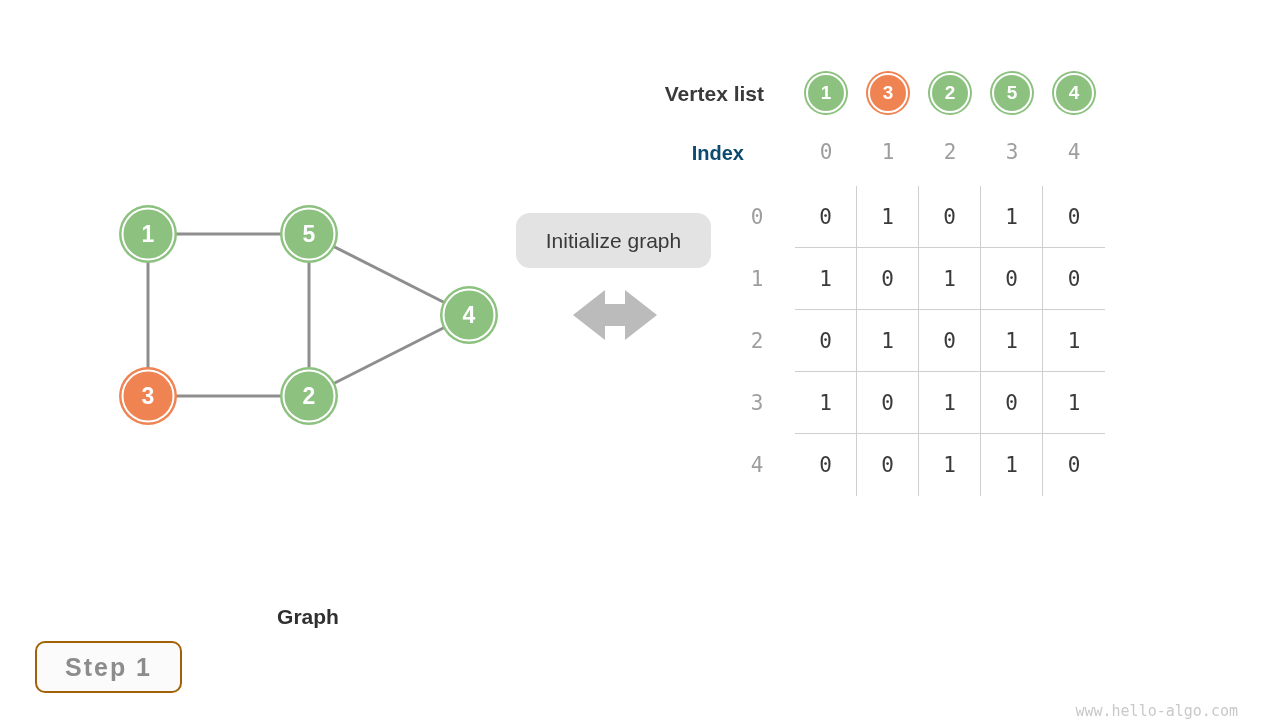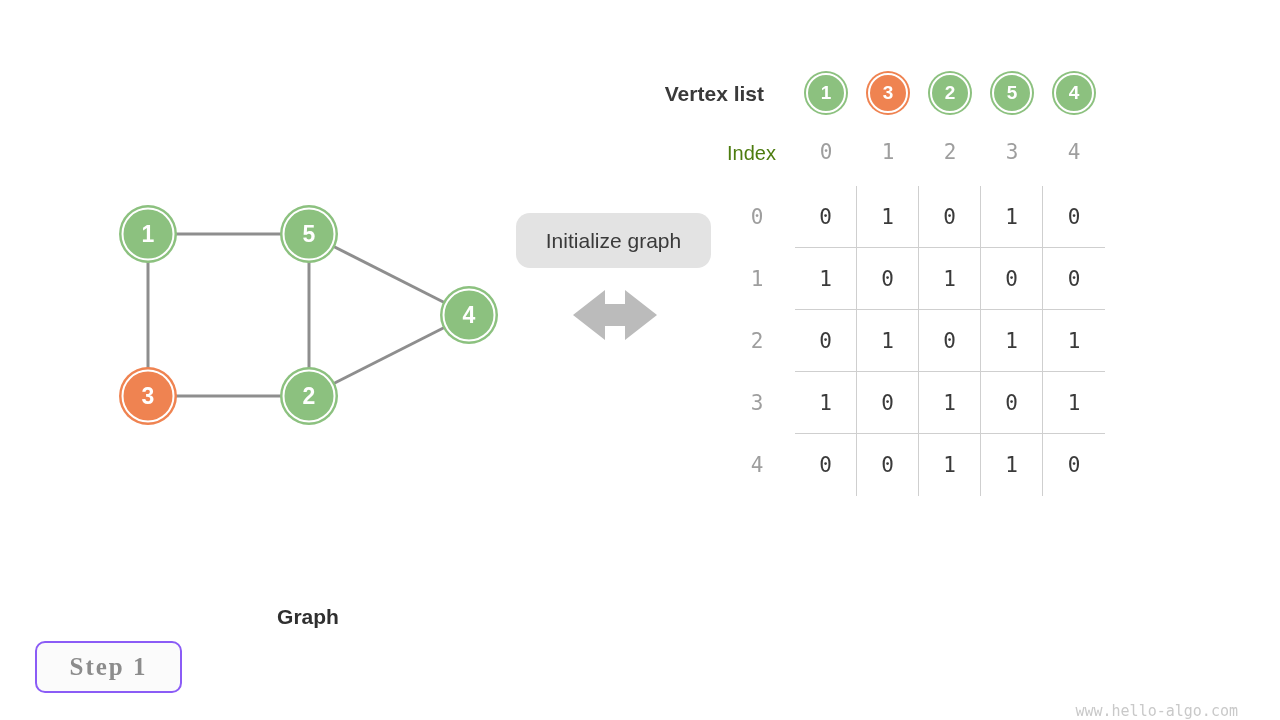--- a/index.html
+++ b/index.html
@@ -36,21 +36,21 @@
     border-radius: 50%;
     border: 2px solid #ffffff;
     display: flex; align-items: center; justify-content: center;
     color: #ffffff;
     font-size: 19px;
     font-weight: 700;
     transform: translate(-50%, -50%);
   }
   .side-label { position: absolute; width: 216px; text-align: right; }
   #vertex-list-label { left: 548px; top: 82px; font-size: 21px; font-weight: 700; color: #3a3a3a; }
-  #index-label { left: 560px; top: 142px; font-size: 20px; font-weight: 400; color: #4d7c0f; }
+  #index-label { left: 528px; top: 142px; font-size: 20px; font-weight: 700; color: #0c4a6e; }
   .index-cell, .row-label {
     position: absolute;
     width: 62px;
     text-align: center;
     font-family: "DejaVu Sans Mono", monospace;
     font-size: 21px;
     color: #9e9e9e;
     transform: translate(-50%, -50%);
   }
   
@@ -92,24 +92,24 @@
     color: #2f2f2f;
   }
   #graph-caption { left: 158px; top: 605px; }
   #matrix-caption { left: 791px; top: 605px; }
   
   #step-badge {
     position: absolute;
     left: 35px; top: 641px;
     width: 147px; height: 52px;
     background: #fbfbfb;
-    border: 2px solid #8b5cf6;
+    border: 2px solid #a16207;
     border-radius: 10px;
     display: flex; align-items: center; justify-content: center;
-    font-family: Liberation Serif, serif;
+    font-family: Liberation Sans, sans-serif;
     font-size: 25px;
     font-weight: 700;
     color: #8c8c8c;
     letter-spacing: 2px;
   }
   
   #watermark {
     position: absolute;
     right: 42px; top: 678px;
     font-family: "DejaVu Sans Mono", monospace;

